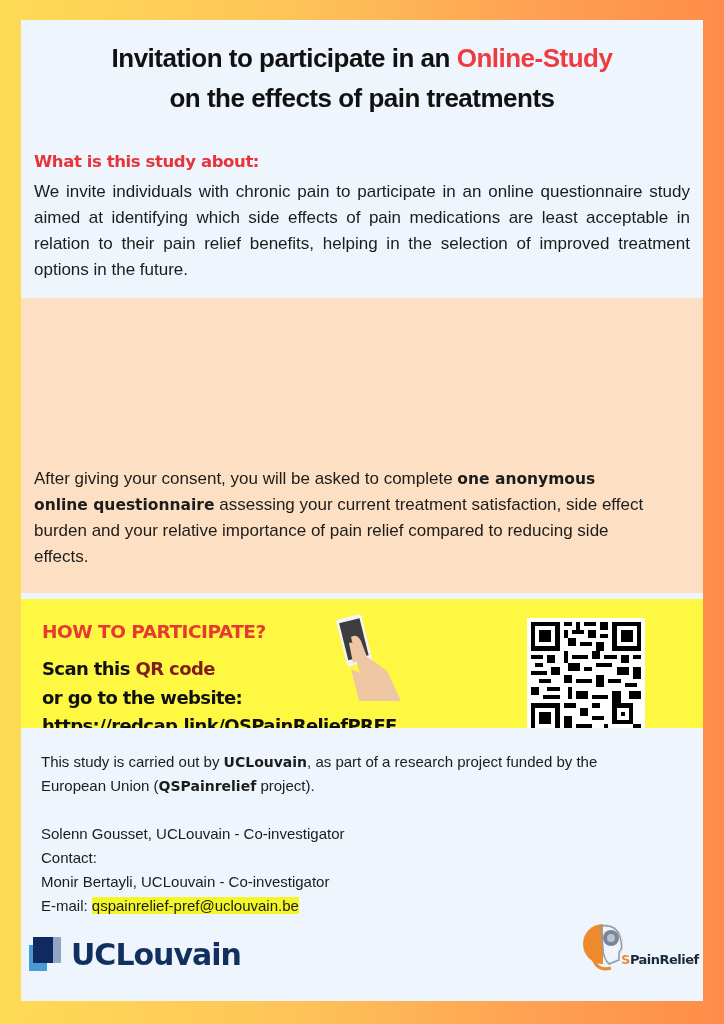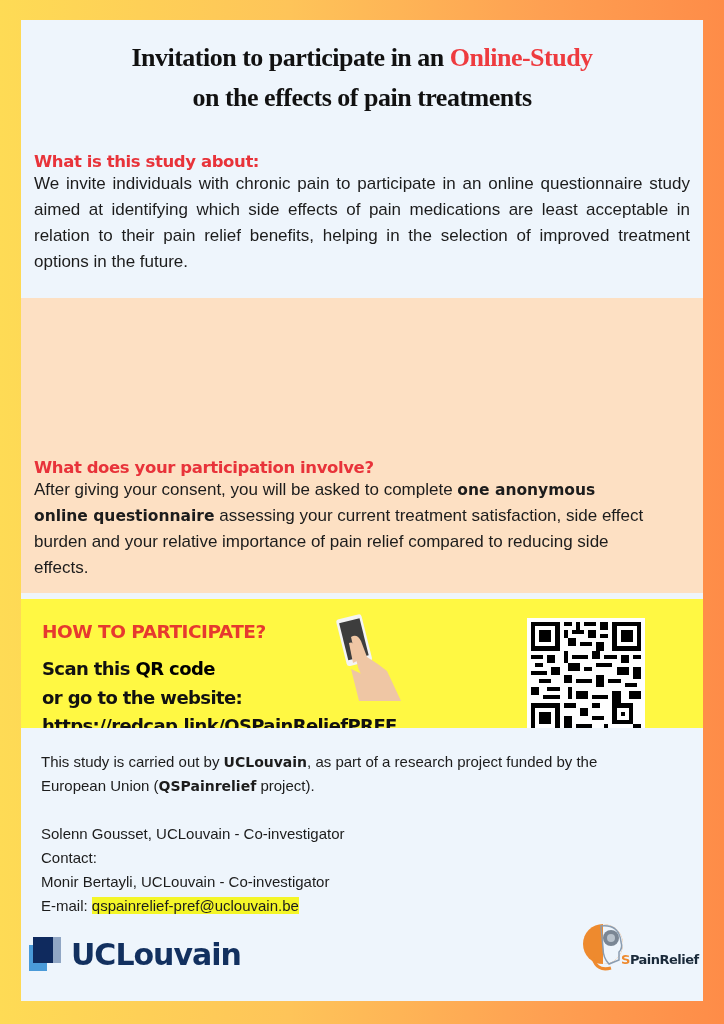--- a/index.html
+++ b/index.html
@@ -14,43 +14,43 @@
   }
   .sec { position:absolute; left:0; width:682px; box-sizing:border-box; }
   .sec-title { top:0; height:278px; background:#eef5fc; }
   .sec-crit  { top:278px; height:295px; background:#fde0c3; }
   .sec-strip { top:573px; height:6px; background:#eef5fc; }
   .sec-how   { top:579px; height:185px; background:#fff843; }
   .sec-foot  { top:708px; height:249px; background:#eef5fc; }
 
   .title {
     position:absolute; top:18px; left:0; width:682px; text-align:center;
-    font-family:Liberation Serif, serif; font-weight:bold; font-size:26px; line-height:40px;
+    font-family:Liberation Sans, sans-serif; font-weight:bold; font-size:26px; line-height:40px;
     color:#111; letter-spacing:-0.5px;
   }
   .title .hl { color:#ee3b3f; }
 
   .h-red { color:#e8333a; font-weight:bold; font-size:16.5px; font-family:"DejaVu Sans", sans-serif; letter-spacing:-0.4px; }
-  .body-txt { color:#1c1c1c; font-size:17px; line-height:26px; font-family:"Liberation Sans", sans-serif; }
+  .body-txt { color:#1c1c1c; font-size:17px; line-height:26px; font-family:"Liberation Sans", sans-serif;margin-top:8px; }
 
   .about { position:absolute; left:13px; top:132px; width:656px; }
   .about .body-txt { text-align:justify; }
 
   .crit { position:absolute; left:13px; top:14px; width:656px; }
   .crit ul { margin:2px 0 0 0; padding-left:32px; }
   .crit li { font-size:17px; line-height:24.5px; color:#1c1c1c; }
 
   .inv { position:absolute; left:13px; top:160px; width:620px; }
   .inv b { font-family:"DejaVu Sans", sans-serif; font-size:15.5px; }
 
   .how-h { position:absolute; left:21px; top:22px; color:#e6392f; font-weight:bold; font-size:18.5px;
            font-family:"DejaVu Sans", sans-serif; letter-spacing:-0.5px; }
   .how-lines { position:absolute; left:21px; top:56px; font-family:"DejaVu Sans", sans-serif; font-weight:bold;
                font-size:18px; line-height:28.5px; color:#111; letter-spacing:-0.6px; }
-  .how-lines .hl { color:#000000; }
+  .how-lines .hl { color:#7f1d1d; }
 
   .phone { position:absolute; left:308px; top:10px; width:80px; height:92px; }
   .qr { position:absolute; left:506px; top:19px; width:118px; height:118px; background:#fff; }
 
   .foot { position:absolute; left:20px; top:22px; width:620px; font-size:15px; line-height:24px; color:#1c1c1c; }
   .foot b { font-family:"DejaVu Sans", sans-serif; font-size:14px; }
   .gap { height:24px; }
   .email-link { background:#f4f628; color:#1c1c1c; }
 
   .uclogo { position:absolute; left:8px; top:208px; height:36px; display:flex; align-items:center; }
@@ -76,21 +76,20 @@
       <span>on the effects of pain treatments</span>
     </div>
     <div class="about">
       <div class="h-red">What is this study about:</div>
       <div class="body-txt">We invite individuals with chronic pain to participate in an online questionnaire study aimed at identifying which side effects of pain medications are least acceptable in relation to their pain relief benefits, helping in the selection of improved treatment options in the future.</div>
     </div>
   </div>
 
   <div class="sec sec-crit">
     <div class="inv">
-      <div class="h-red">What does your participation involve?</div>
       <div class="body-txt">
         <span>After giving your consent, you will be asked to complete </span><b>one anonymous online questionnaire</b><span> assessing your current treatment satisfaction, side effect burden and your relative importance of pain relief compared to reducing side effects.</span>
       </div>
     </div>
   </div>
 
   <div class="sec sec-strip"></div>
 
   <div class="sec sec-how">
     <div class="how-h">HOW TO PARTICIPATE?</div>

